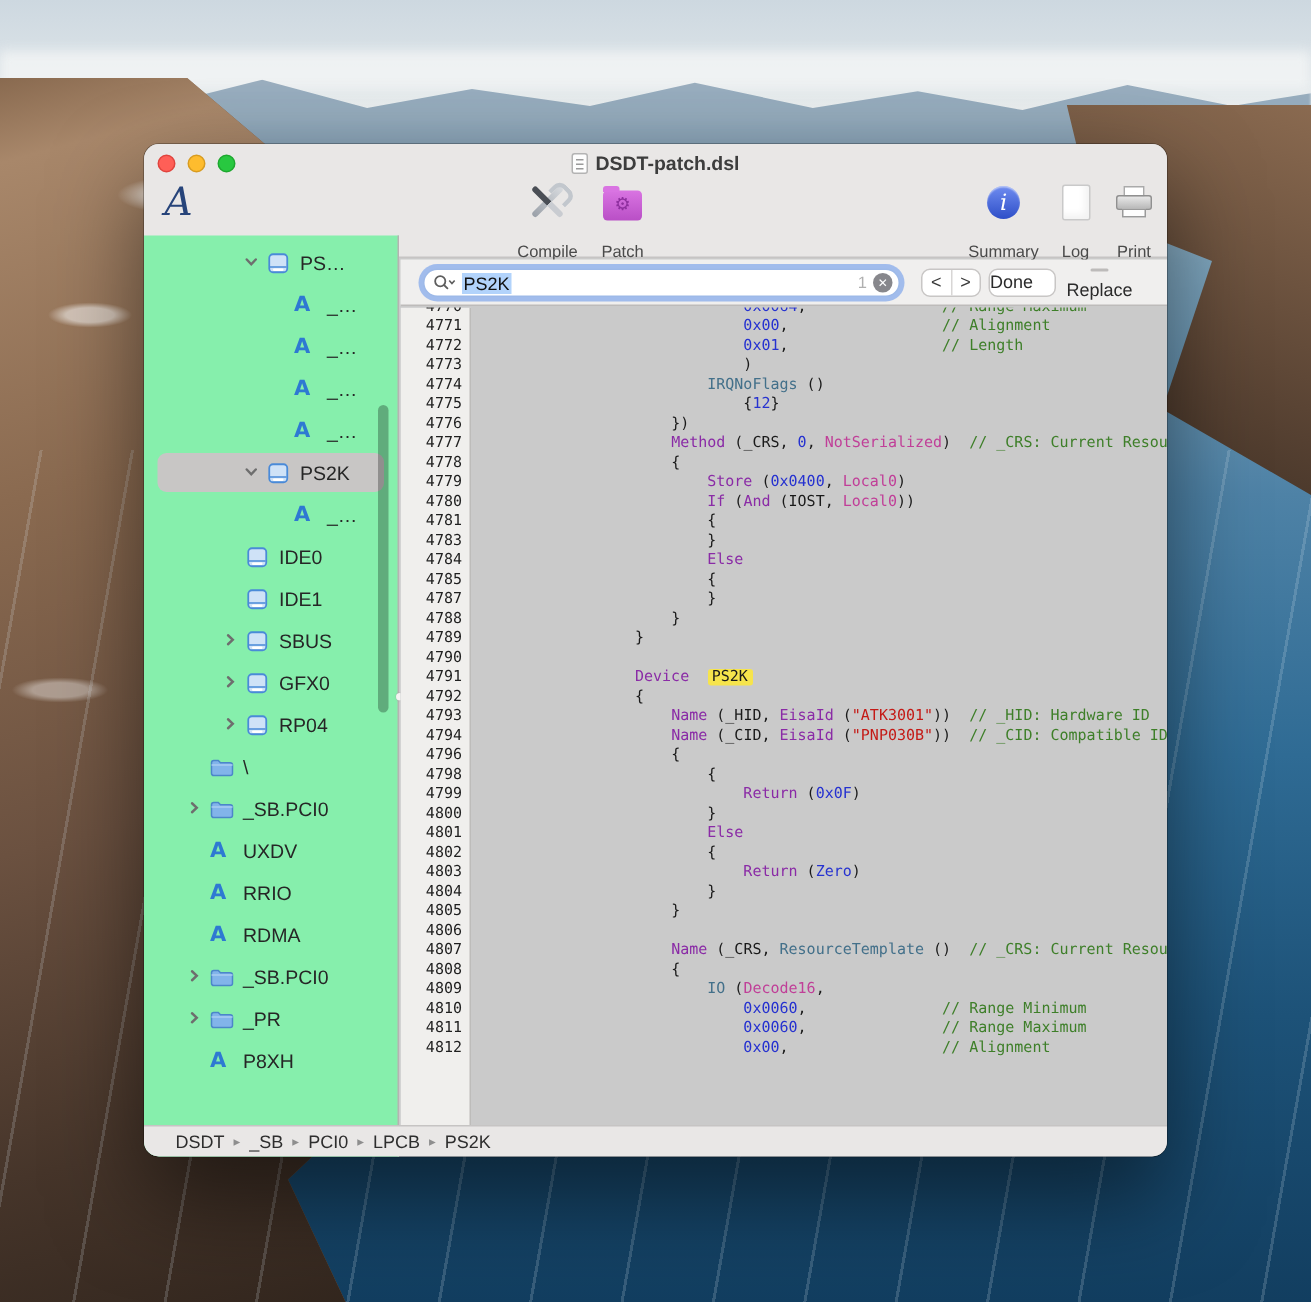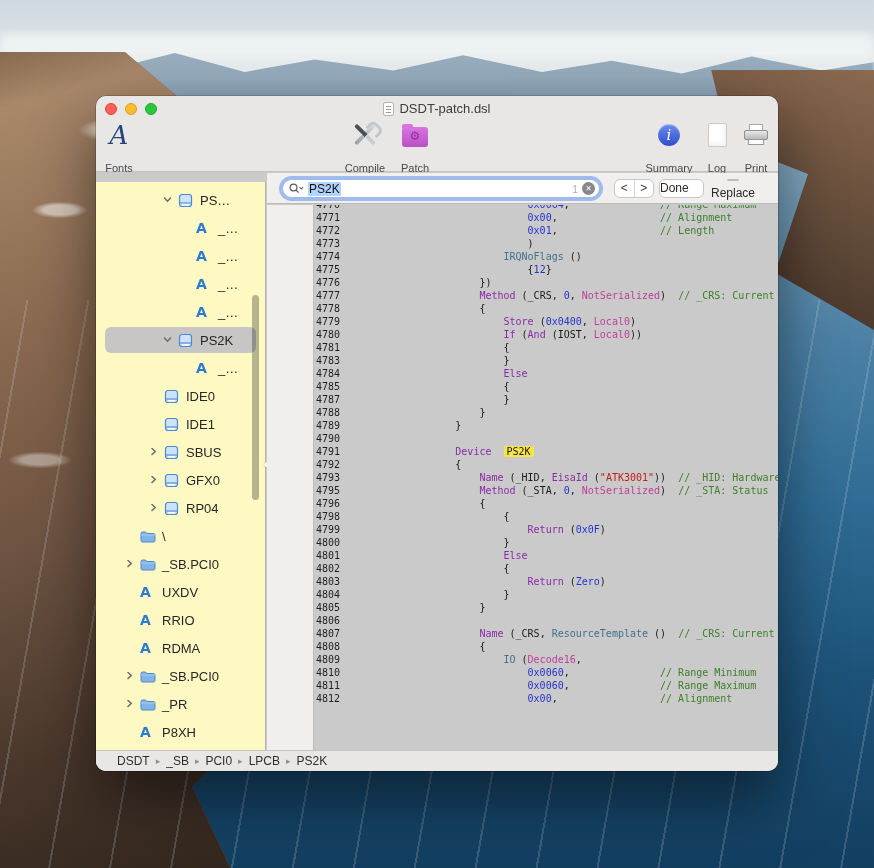--- a/index.html
+++ b/index.html
@@ -32,21 +32,21 @@
   .window { position:absolute; left:96px; top:96px; width:682px; height:675px; border-radius:10px;
     background:#cacaca; box-shadow:0 28px 60px rgba(0,0,0,.5),0 0 0 .5px rgba(0,0,0,.35); overflow:hidden; }
 
   .titlebar { position:absolute; left:0; top:0; width:100%; height:76px; background:#e9e7e6; border-bottom:1px solid #c6c4c3; }
   .lights { position:absolute; left:9px; top:7px; display:flex; gap:8px; }
   .light { width:12px; height:12px; border-radius:50%; }
   .l-red{ background:#ff5f57; border:.5px solid #e0443e;} .l-yellow{background:#febc2e;border:.5px solid #d89c21;} .l-green{background:#28c840;border:.5px solid #1ea82f;}
   .titlewrap { position:absolute; top:5px; left:0; width:100%; display:flex; justify-content:center; align-items:center; gap:5px; }
   .doc-ico { width:11px; height:14px; background:#fdfdfd; border:1px solid #b3b3b3; border-radius:2px; position:relative; }
   .doc-ico:before{ content:""; position:absolute; left:2px; top:3px; width:5px; height:1px; background:#9a9a9a; box-shadow:0 3px 0 #9a9a9a,0 6px 0 #9a9a9a; }
-  .title { font-size:13px; font-weight:normal; color:#3d3d3d; }
+  .title { font-size:13px; font-weight:bold; color:#3d3d3d; }
 
   .tool { position:absolute; top:24px; text-align:center; }
   .tool .tlabel { font-size:11px; color:#4a4a4a; margin-top:12px; }
   .tool .tico { height:30px; display:flex; align-items:center; justify-content:center; }
   .t-fonts{ left:4px; width:38px; } .t-compile{ left:244px; width:50px; } .t-patch{ left:298px; width:42px; }
   .t-summary{ left:546px; width:54px; } .t-log{ left:604px; width:34px; } .t-print{ left:642px; width:36px; }
   .fonts-a { font-family:"DejaVu Serif", serif; font-style:italic; font-size:26px; line-height:26px; color:#27447a; }
   .summary-circ { width:22px; height:22px; border-radius:50%; background:linear-gradient(180deg,#6f8cf0,#2e4fc8); color:#fff; font-family:"DejaVu Serif",serif; font-style:italic; font-size:15px; display:flex; align-items:center; justify-content:center; box-shadow:inset 0 1px 1px rgba(255,255,255,.5);}
   .page-ico { width:19px; height:24px; background:#fff; border:1px solid #c9c9c9; border-radius:2px; box-shadow:inset -3px -3px 5px rgba(0,0,0,.05); }
   .printer { width:24px; height:22px; position:relative; }
@@ -55,21 +55,21 @@
   .printer .pr-tray{ position:absolute; left:4px; top:15px; width:16px; height:6px; background:#fdfdfd; border:1px solid #9a9a9a; }
   .folder-patch { position:relative; width:26px; height:20px; background:linear-gradient(180deg,#d974e2,#b94fc6); border-radius:3px; margin-top:4px; }
   .folder-patch:before { content:""; position:absolute; left:0; top:-3px; width:11px; height:4px; background:#d974e2; border-radius:2px 2px 0 0; }
   .folder-patch .gear { position:absolute; left:0; right:0; top:2px; text-align:center; font-size:12px; color:#8e2f9e; line-height:14px; }
   .compile-x { position:relative; width:26px; height:26px; }
   .compile-x .wrench { position:absolute; left:11px; top:-1px; width:4px; height:27px; background:linear-gradient(180deg,#d7dade,#9aa0a8); border-radius:2px; transform:rotate(45deg); }
   .compile-x .wrench:before { content:""; position:absolute; left:-3px; top:-3px; width:10px; height:8px; border:3px solid #c2c7cd; border-bottom:none; border-radius:6px 6px 0 0; }
   .compile-x .screw { position:absolute; left:11px; top:-1px; width:4px; height:27px; background:linear-gradient(180deg,#4a4e55 55%,#c9ccd1 55%); border-radius:2px; transform:rotate(-45deg); }
 
   
-  .sidebar { position:absolute; left:0; top:86px; width:170px; height:653px; background:#fef9c3; border-right:1px solid #b5b3b2; }
+  .sidebar { position:absolute; left:0; top:61px; width:170px; height:653px; background:#86efac; border-right:1px solid #b5b3b2; }
   .tree { position:absolute; left:0; top:4px; width:100%; height:612px; overflow:hidden; }
   .trow { position:relative; height:28px; display:flex; align-items:center; font-size:13px; color:#262626; }
   .trow .hilite { position:absolute; left:9px; right:9px; top:1px; bottom:1px; background:#c8c6c5; border-radius:6px; }
   .chev { position:relative; width:0; font-size:11px; color:#6e6e6e; }
   .chev svg { position:absolute; left:-16px; top:-6px; }
   .ticon { position:relative; width:20px; display:flex; align-items:center; }
   .ticon .a-glyph { font-weight:bold; font-size:14px; color:#2e79d2; font-family:"DejaVu Sans",sans-serif; }
   .tlab { position:relative; margin-left:2px; white-space:nowrap; }
   .sb-scroll { position:absolute; right:6px; top:113px; width:7px; height:205px; border-radius:4px; background:rgba(0,0,0,.28); }
 
@@ -87,21 +87,21 @@
   .segnav .seg { flex:1; text-align:center; font-size:12px; color:#3a3a3a; line-height:17px; }
   .segnav .seg:first-child { border-right:1px solid #d8d6d5; }
   .donebtn { position:absolute; left:392px; top:6px; width:45px; height:19px; background:#fff; border:1px solid #c8c6c5; border-radius:6px; font-size:12px; color:#2b2b2b; text-align:left; line-height:17px; }
   .repl { position:absolute; left:444px; top:6px; height:19px; display:flex; align-items:center; gap:5px;flex-direction:column; }
   .repl .cb { width:12px; height:12px; background:#fff; border:1px solid #bdbbba; border-radius:3px; }
   .repl .rlab { font-size:12px; color:#2b2b2b; }
 
   
   .codewrap { position:absolute; left:0; top:32px; right:0; bottom:0; background:#cacaca; overflow:hidden; }
   .codewrap .gutterbg { position:absolute; left:0; top:0; width:47px; height:100%; background:#f0efed; border-right:1px solid #bdbcba; }
-  .codelines { position:absolute; left:0; top:-7px; right:0; font-family:"DejaVu Sans Mono",monospace; font-size:10px; line-height:13px;padding-left:32px; }
+  .codelines { position:absolute; left:0; top:-7px; right:0; font-family:"DejaVu Sans Mono",monospace; font-size:10px; line-height:13px; }
   .cl { display:flex; height:13px; white-space:pre; }
   .cl .ln { flex:0 0 47px; text-align:right; padding-right:6px; color:#1f1f1f; }
   .cl .ct { flex:1; padding-left:13px; overflow:hidden; }
   .tok-d { color:#1a1a1a; } .tok-k { color:#8a2ba6; } .tok-m { color:#c03f98; }
   .tok-n { color:#2632d0; } .tok-s { color:#c41a16; } .tok-c { color:#3e7f29; } .tok-t { color:#43708a; }
   .tok-hl { color:#1a1a1a; background:#f6e44c; padding:0 3px; border-radius:2px; }
 
   
   .breadcrumb { position:absolute; left:0; bottom:0; width:100%; height:21px; background:#e9e7e6; border-top:1px solid #c6c4c3; display:flex; align-items:center; padding-left:21px; font-size:12px; color:#2e2e2e; }
   .crumb-sep { color:#8e8e8e; font-size:9px; margin:0 6px; }
@@ -447,21 +447,21 @@
             <div class="cl"><span class="ln">4783</span><span class="ct"><span class="tok-d">                        </span><span class="tok-d">}</span></span></div>
             <div class="cl"><span class="ln">4784</span><span class="ct"><span class="tok-d">                        </span><span class="tok-k">Else</span></span></div>
             <div class="cl"><span class="ln">4785</span><span class="ct"><span class="tok-d">                        </span><span class="tok-d">{</span></span></div>
             <div class="cl"><span class="ln">4787</span><span class="ct"><span class="tok-d">                        </span><span class="tok-d">}</span></span></div>
             <div class="cl"><span class="ln">4788</span><span class="ct"><span class="tok-d">                    </span><span class="tok-d">}</span></span></div>
             <div class="cl"><span class="ln">4789</span><span class="ct"><span class="tok-d">                </span><span class="tok-d">}</span></span></div>
             <div class="cl"><span class="ln">4790</span><span class="ct"></span></div>
             <div class="cl"><span class="ln">4791</span><span class="ct"><span class="tok-d">                </span><span class="tok-k">Device</span><span class="tok-d">  </span><span class="tok-hl">PS2K</span></span></div>
             <div class="cl"><span class="ln">4792</span><span class="ct"><span class="tok-d">                </span><span class="tok-d">{</span></span></div>
             <div class="cl"><span class="ln">4793</span><span class="ct"><span class="tok-d">                    </span><span class="tok-k">Name</span><span class="tok-d"> (_HID, </span><span class="tok-k">EisaId</span><span class="tok-d"> (</span><span class="tok-s">"ATK3001"</span><span class="tok-d">))  </span><span class="tok-c">// _HID: Hardware ID</span></span></div>
-            <div class="cl"><span class="ln">4795</span><span class="ct"><span class="tok-d">                    </span><span class="tok-k">Method</span><span class="tok-d"> (_STA, </span><span class="tok-n">0</span><span class="tok-d">, </span><span class="tok-m">NotSerialized</span><span class="tok-d">)  </span><span class="tok-c">// _STA: Status</span></span></div>
+            <div class="cl"><span class="ln">4794</span><span class="ct"><span class="tok-d">                    </span><span class="tok-k">Name</span><span class="tok-d"> (_CID, </span><span class="tok-k">EisaId</span><span class="tok-d"> (</span><span class="tok-s">"PNP030B"</span><span class="tok-d">))  </span><span class="tok-c">// _CID: Compatible ID</span></span></div>
             <div class="cl"><span class="ln">4796</span><span class="ct"><span class="tok-d">                    </span><span class="tok-d">{</span></span></div>
             <div class="cl"><span class="ln">4798</span><span class="ct"><span class="tok-d">                        </span><span class="tok-d">{</span></span></div>
             <div class="cl"><span class="ln">4799</span><span class="ct"><span class="tok-d">                            </span><span class="tok-k">Return</span><span class="tok-d"> (</span><span class="tok-n">0x0F</span><span class="tok-d">)</span></span></div>
             <div class="cl"><span class="ln">4800</span><span class="ct"><span class="tok-d">                        </span><span class="tok-d">}</span></span></div>
             <div class="cl"><span class="ln">4801</span><span class="ct"><span class="tok-d">                        </span><span class="tok-k">Else</span></span></div>
             <div class="cl"><span class="ln">4802</span><span class="ct"><span class="tok-d">                        </span><span class="tok-d">{</span></span></div>
             <div class="cl"><span class="ln">4803</span><span class="ct"><span class="tok-d">                            </span><span class="tok-k">Return</span><span class="tok-d"> (</span><span class="tok-n">Zero</span><span class="tok-d">)</span></span></div>
             <div class="cl"><span class="ln">4804</span><span class="ct"><span class="tok-d">                        </span><span class="tok-d">}</span></span></div>
             <div class="cl"><span class="ln">4805</span><span class="ct"><span class="tok-d">                    </span><span class="tok-d">}</span></span></div>
             <div class="cl"><span class="ln">4806</span><span class="ct"></span></div>

